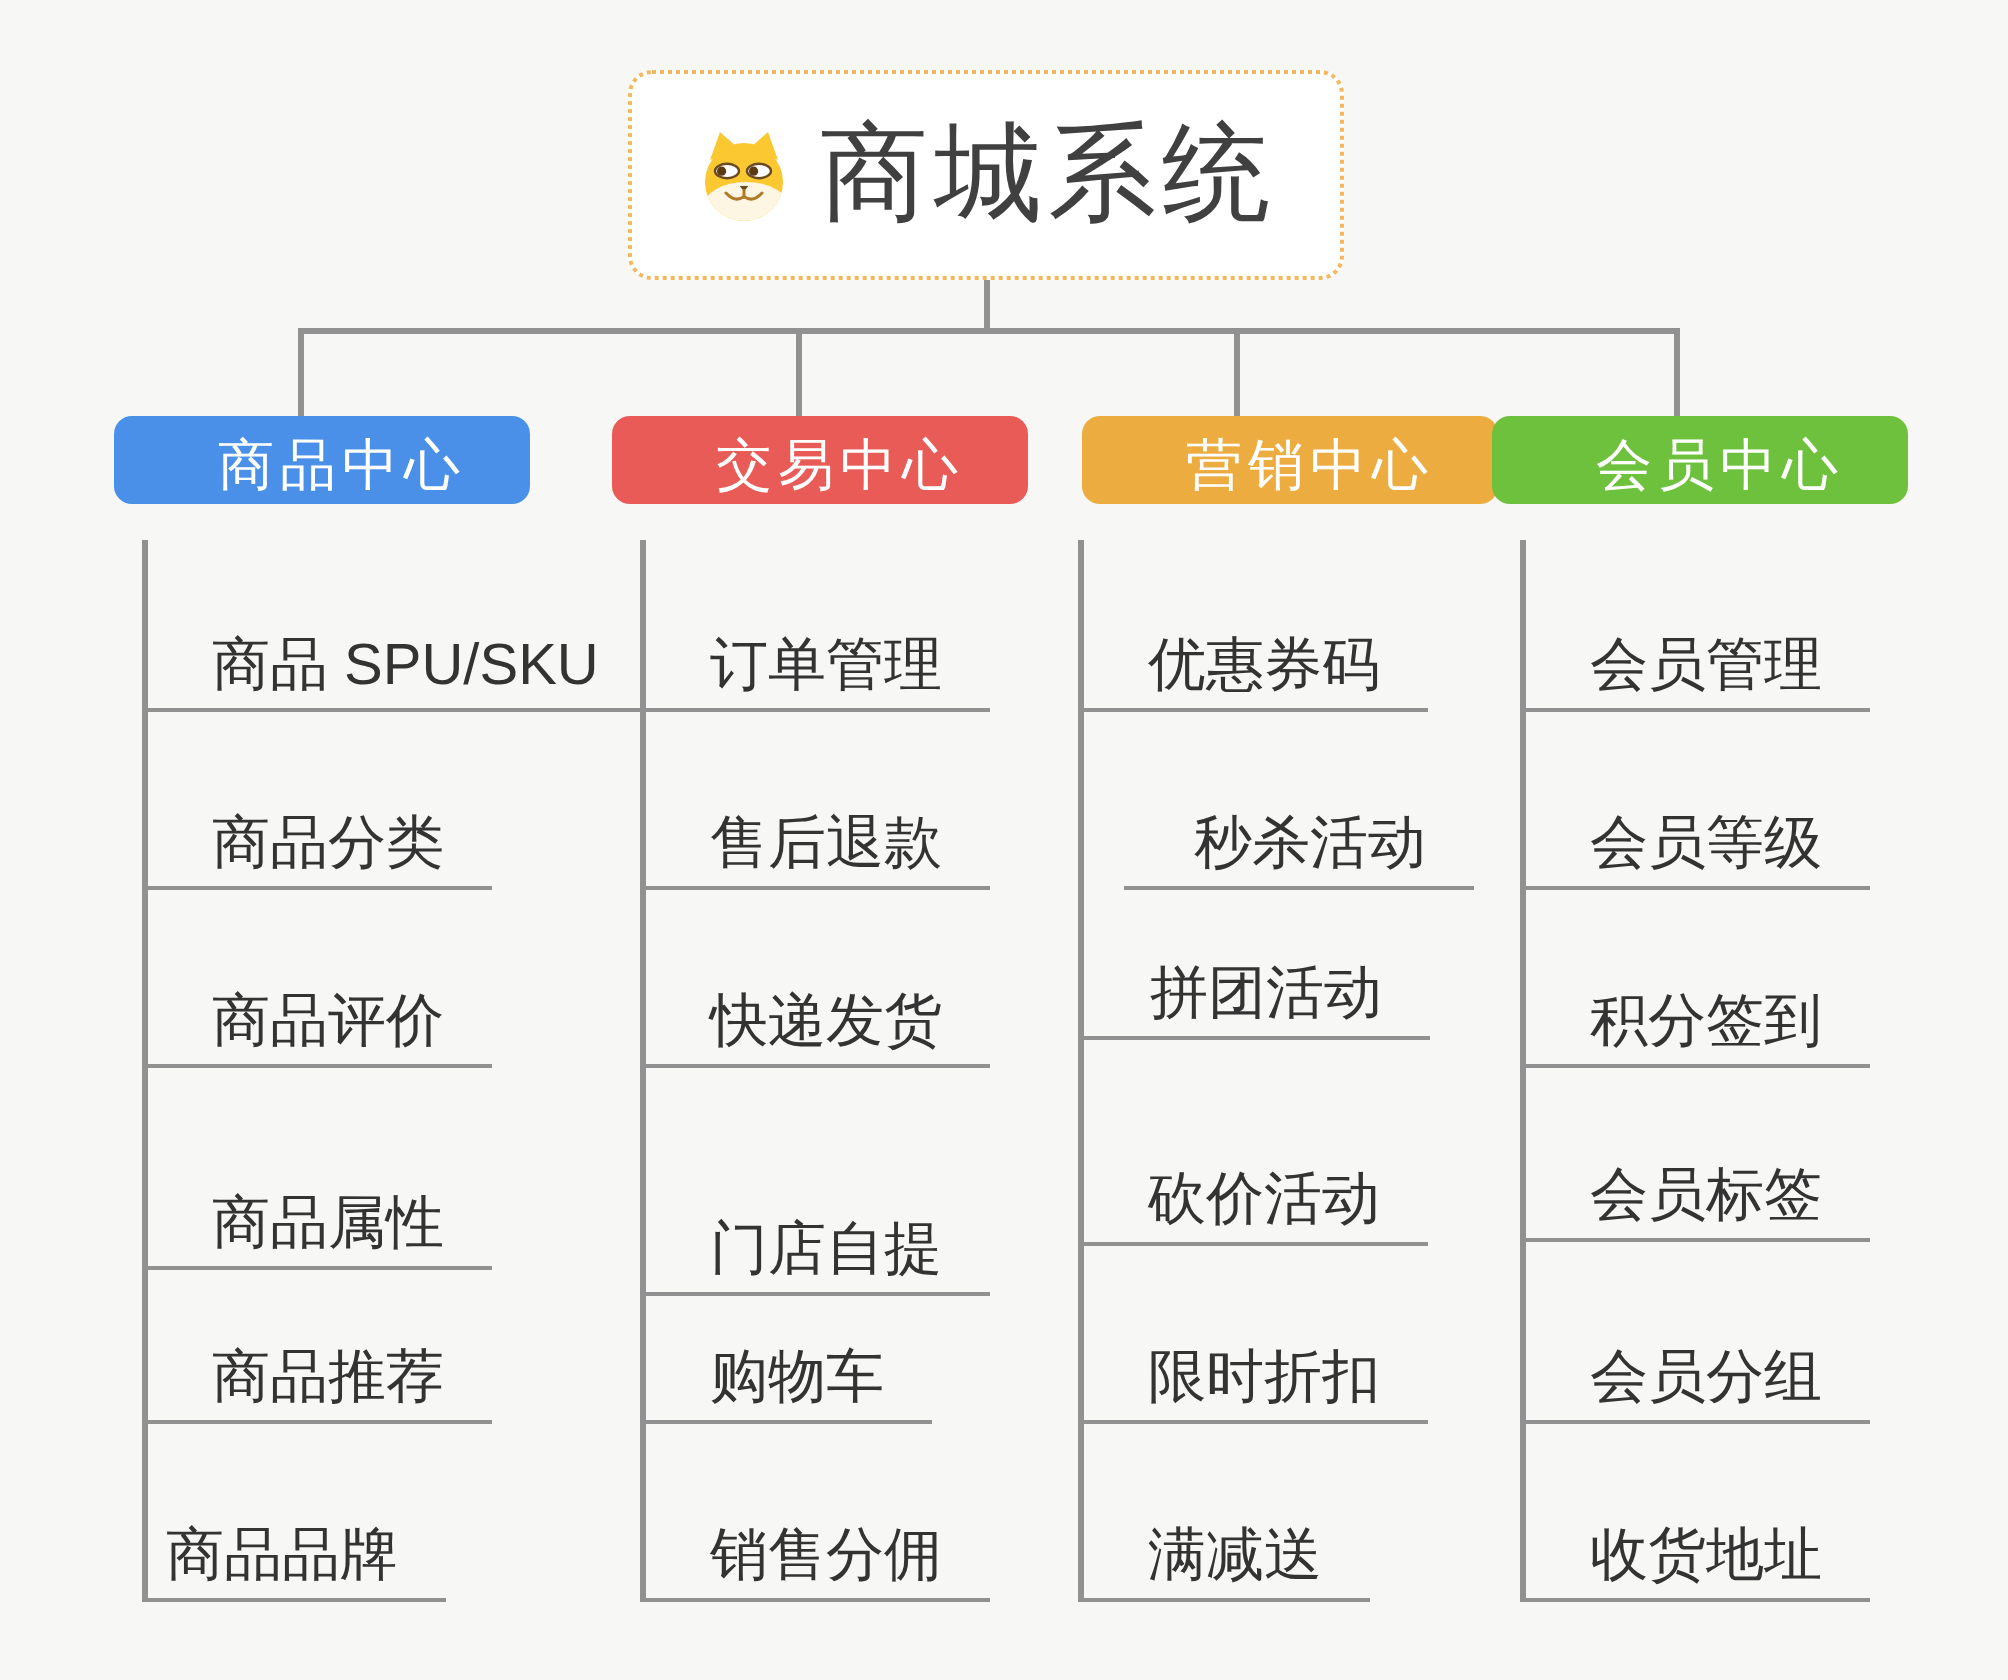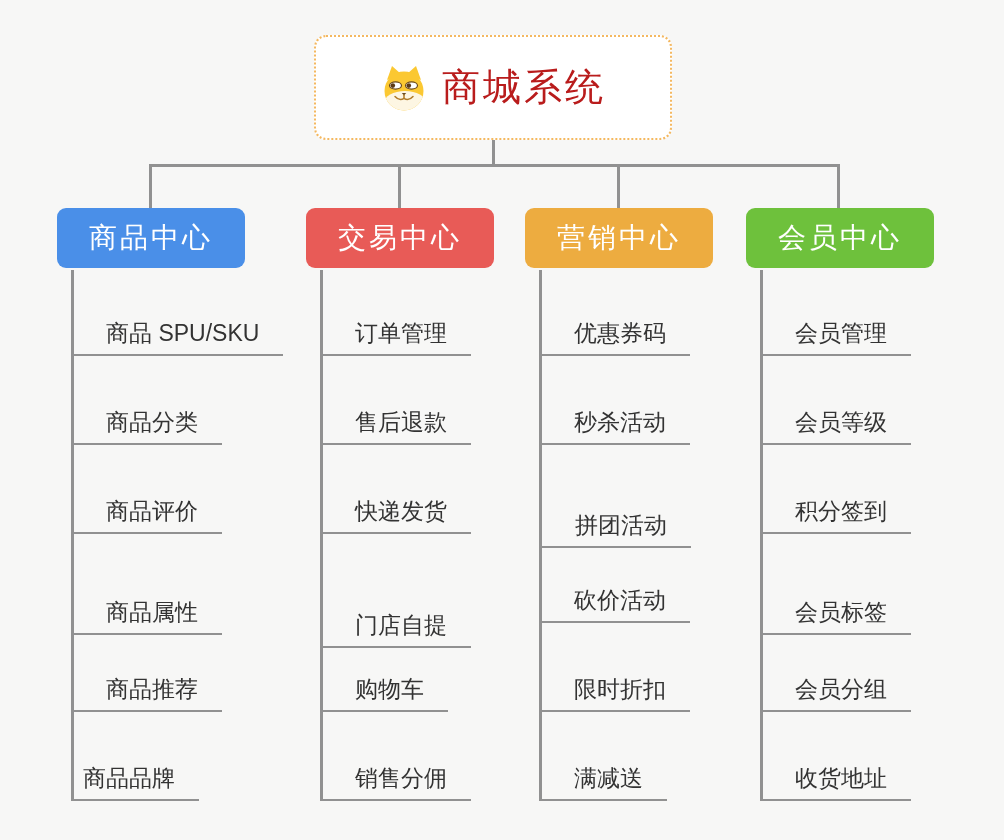--- a/index.html
+++ b/index.html
@@ -23,49 +23,50 @@
     width:358px;height:105px;
     box-sizing:border-box;
     background:#ffffff;
     border:2px dotted #f4b860;
     border-radius:12px;
     display:flex;align-items:center;justify-content:center;
     gap:14px;
     cursor:pointer;
   }
   .root-title{
-    font-size:38px;
+    font-size:54px;
     letter-spacing:3px;
-    color:#b91c1c;
+    color:#404040;
     white-space:nowrap;
   }
   .root-icon{width:48px;height:48px;flex:0 0 auto;}
   
   .branch{position:absolute;top:208px;width:188px;height:632px;}
   .branch-box{
     position:absolute;left:0;top:0;
-    width:188px;height:60px;
+    width:188px;height:44px;
     border-radius:9px;
-    display:flex;align-items:center;justify-content:center;
+    display:flex;align-items:flex-end;justify-content:center;
     cursor:pointer;
+    padding-left:20px;
   }
   .branch-label{
     color:#ffffff;
     font-size:28px;
     letter-spacing:3px;
     white-space:nowrap;
   }
   .branch-vline{
     position:absolute;left:14px;top:62px;
     width:3px;height:531px;
     background:#919191;
   }
   .leaf{
     position:absolute;left:14px;
-    font-size:23px;line-height:26px;
+    font-size:29px;line-height:26px;
     color:#333333;
     padding:0 24px 8px 35px;
     border-bottom:2px solid #919191;
     white-space:nowrap;
     cursor:pointer;
     background:transparent;
   }
 </style>
 </head>
 <body>
@@ -121,38 +122,38 @@
     <div class="branch-vline"></div>
     <div class="leaf" style="top:112px;">订单管理</div>
     <div class="leaf" style="top:201px;">售后退款</div>
     <div class="leaf" style="top:290px;">快递发货</div>
     <div class="leaf" style="top:357px;margin-top:47px;">门店自提</div>
     <div class="leaf" style="top:468px;">购物车</div>
     <div class="leaf" style="top:557px;">销售分佣</div>
   </div>
 
   <div class="branch" style="left:525px;">
-    <div class="branch-box" style="background-color: rgb(237, 172, 64);">
+    <div class="branch-box" style="background-color: rgb(237, 172, 64); margin-left: 16px;">
       <span class="branch-label">营销中心</span>
     </div>
     <div class="branch-vline"></div>
     <div class="leaf" style="top:112px;">优惠券码</div>
-    <div class="leaf" style="top:201px;">秒杀活动</div>
-    <div class="leaf" style="top:304px;padding-left:36px;">拼团活动</div>
+    <div class="leaf" style="top:201px;margin-left:23px;">秒杀活动</div>
+    <div class="leaf" style="top:276px;padding-left:36px;">拼团活动</div>
     <div class="leaf" style="top:379px;">砍价活动</div>
     <div class="leaf" style="top:468px;">限时折扣</div>
     <div class="leaf" style="top:557px;">满减送</div>
   </div>
 
   <div class="branch" style="left:746px;">
     <div class="branch-box" style="background-color: rgb(110, 193, 60);">
       <span class="branch-label">会员中心</span>
     </div>
     <div class="branch-vline"></div>
     <div class="leaf" style="top:112px;">会员管理</div>
     <div class="leaf" style="top:290px;">积分签到</div>
     <div class="leaf" style="top:201px;">会员等级</div>
-    <div class="leaf" style="top:391px;">会员标签</div>
+    <div class="leaf" style="top:377px;">会员标签</div>
     <div class="leaf" style="top:468px;text-align:right;">会员分组</div>
     <div class="leaf" style="top:557px;">收货地址</div>
   </div>
 
 </div>
 
 </body></html>

